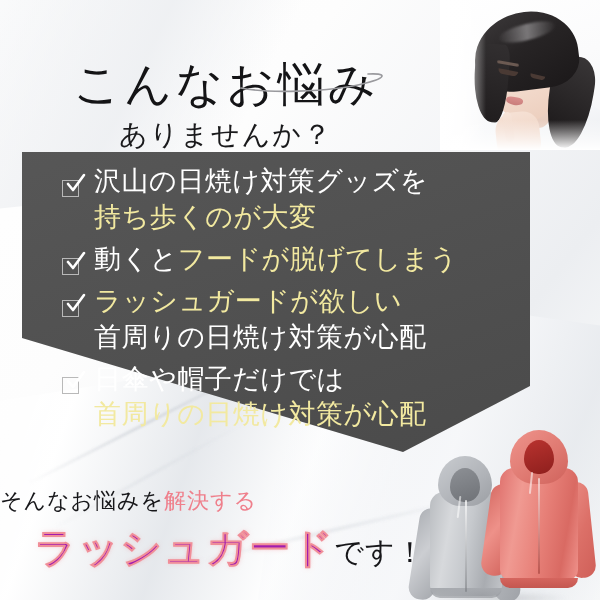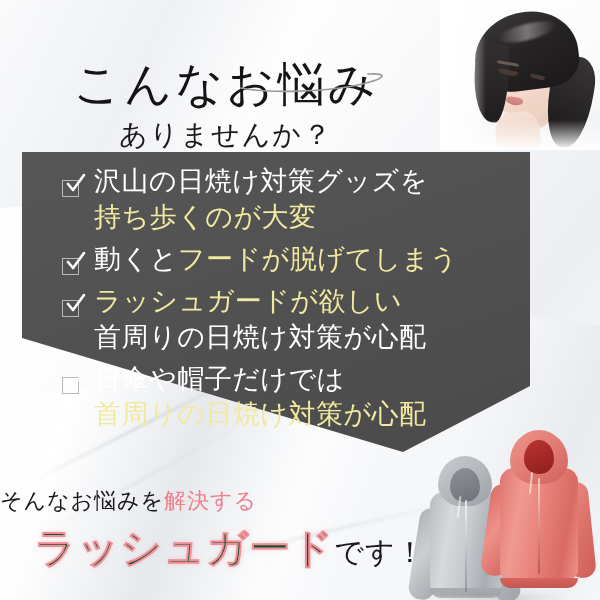--- a/index.html
+++ b/index.html
@@ -231,21 +231,21 @@
   .bottom-2 {
     text-align:center;
     padding-right:140px;
     margin-top:5px;
     font-family:"Liberation Serif", serif;
     font-size:37px;
     letter-spacing:1px;
     white-space:nowrap;
   }
   .bottom-2 .big-pink {
-    color:#14532d;
+    color:#a21caf;
     -webkit-text-stroke:2px #f08e98;
     text-shadow:0 0 2px #f3a3ab, 0 0 5px rgba(240,142,152,.55);
     font-size:41px;
   }
   .bottom-2 .dark { color:#17171a; font-size:29px; }
 
   
   .jackets {
     position:absolute; left:416px; top:420px; width:184px; height:180px;
   }

